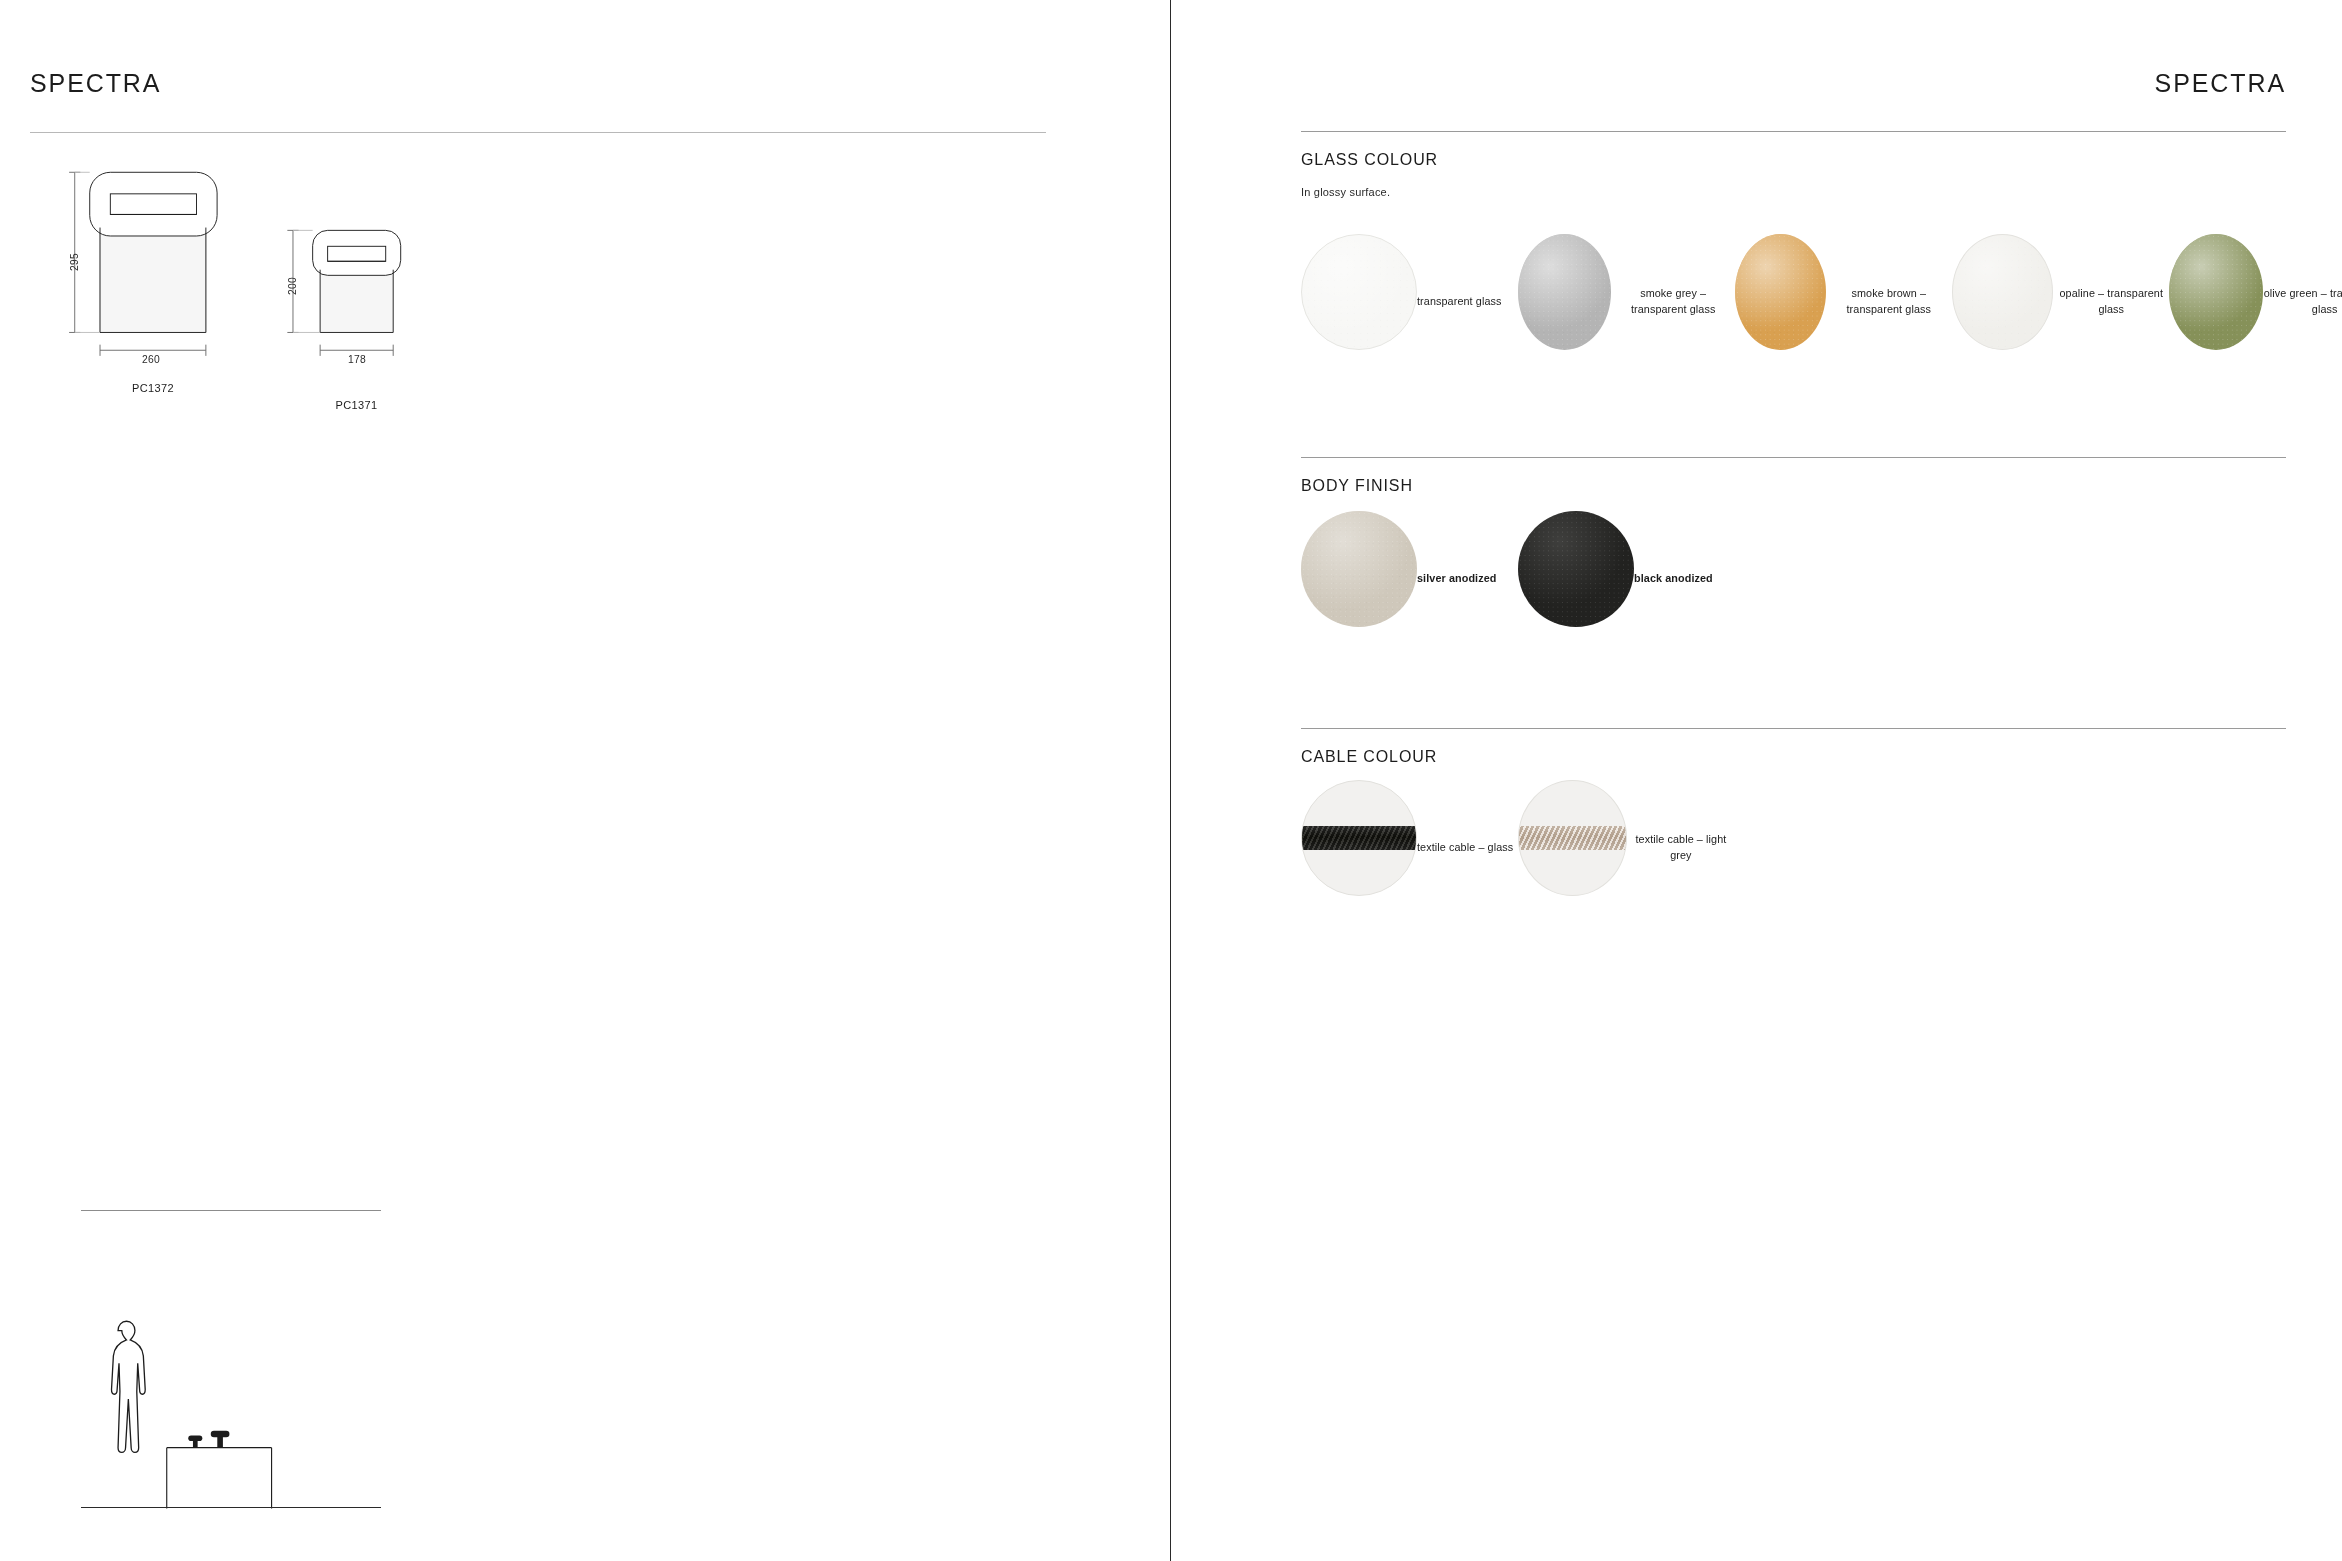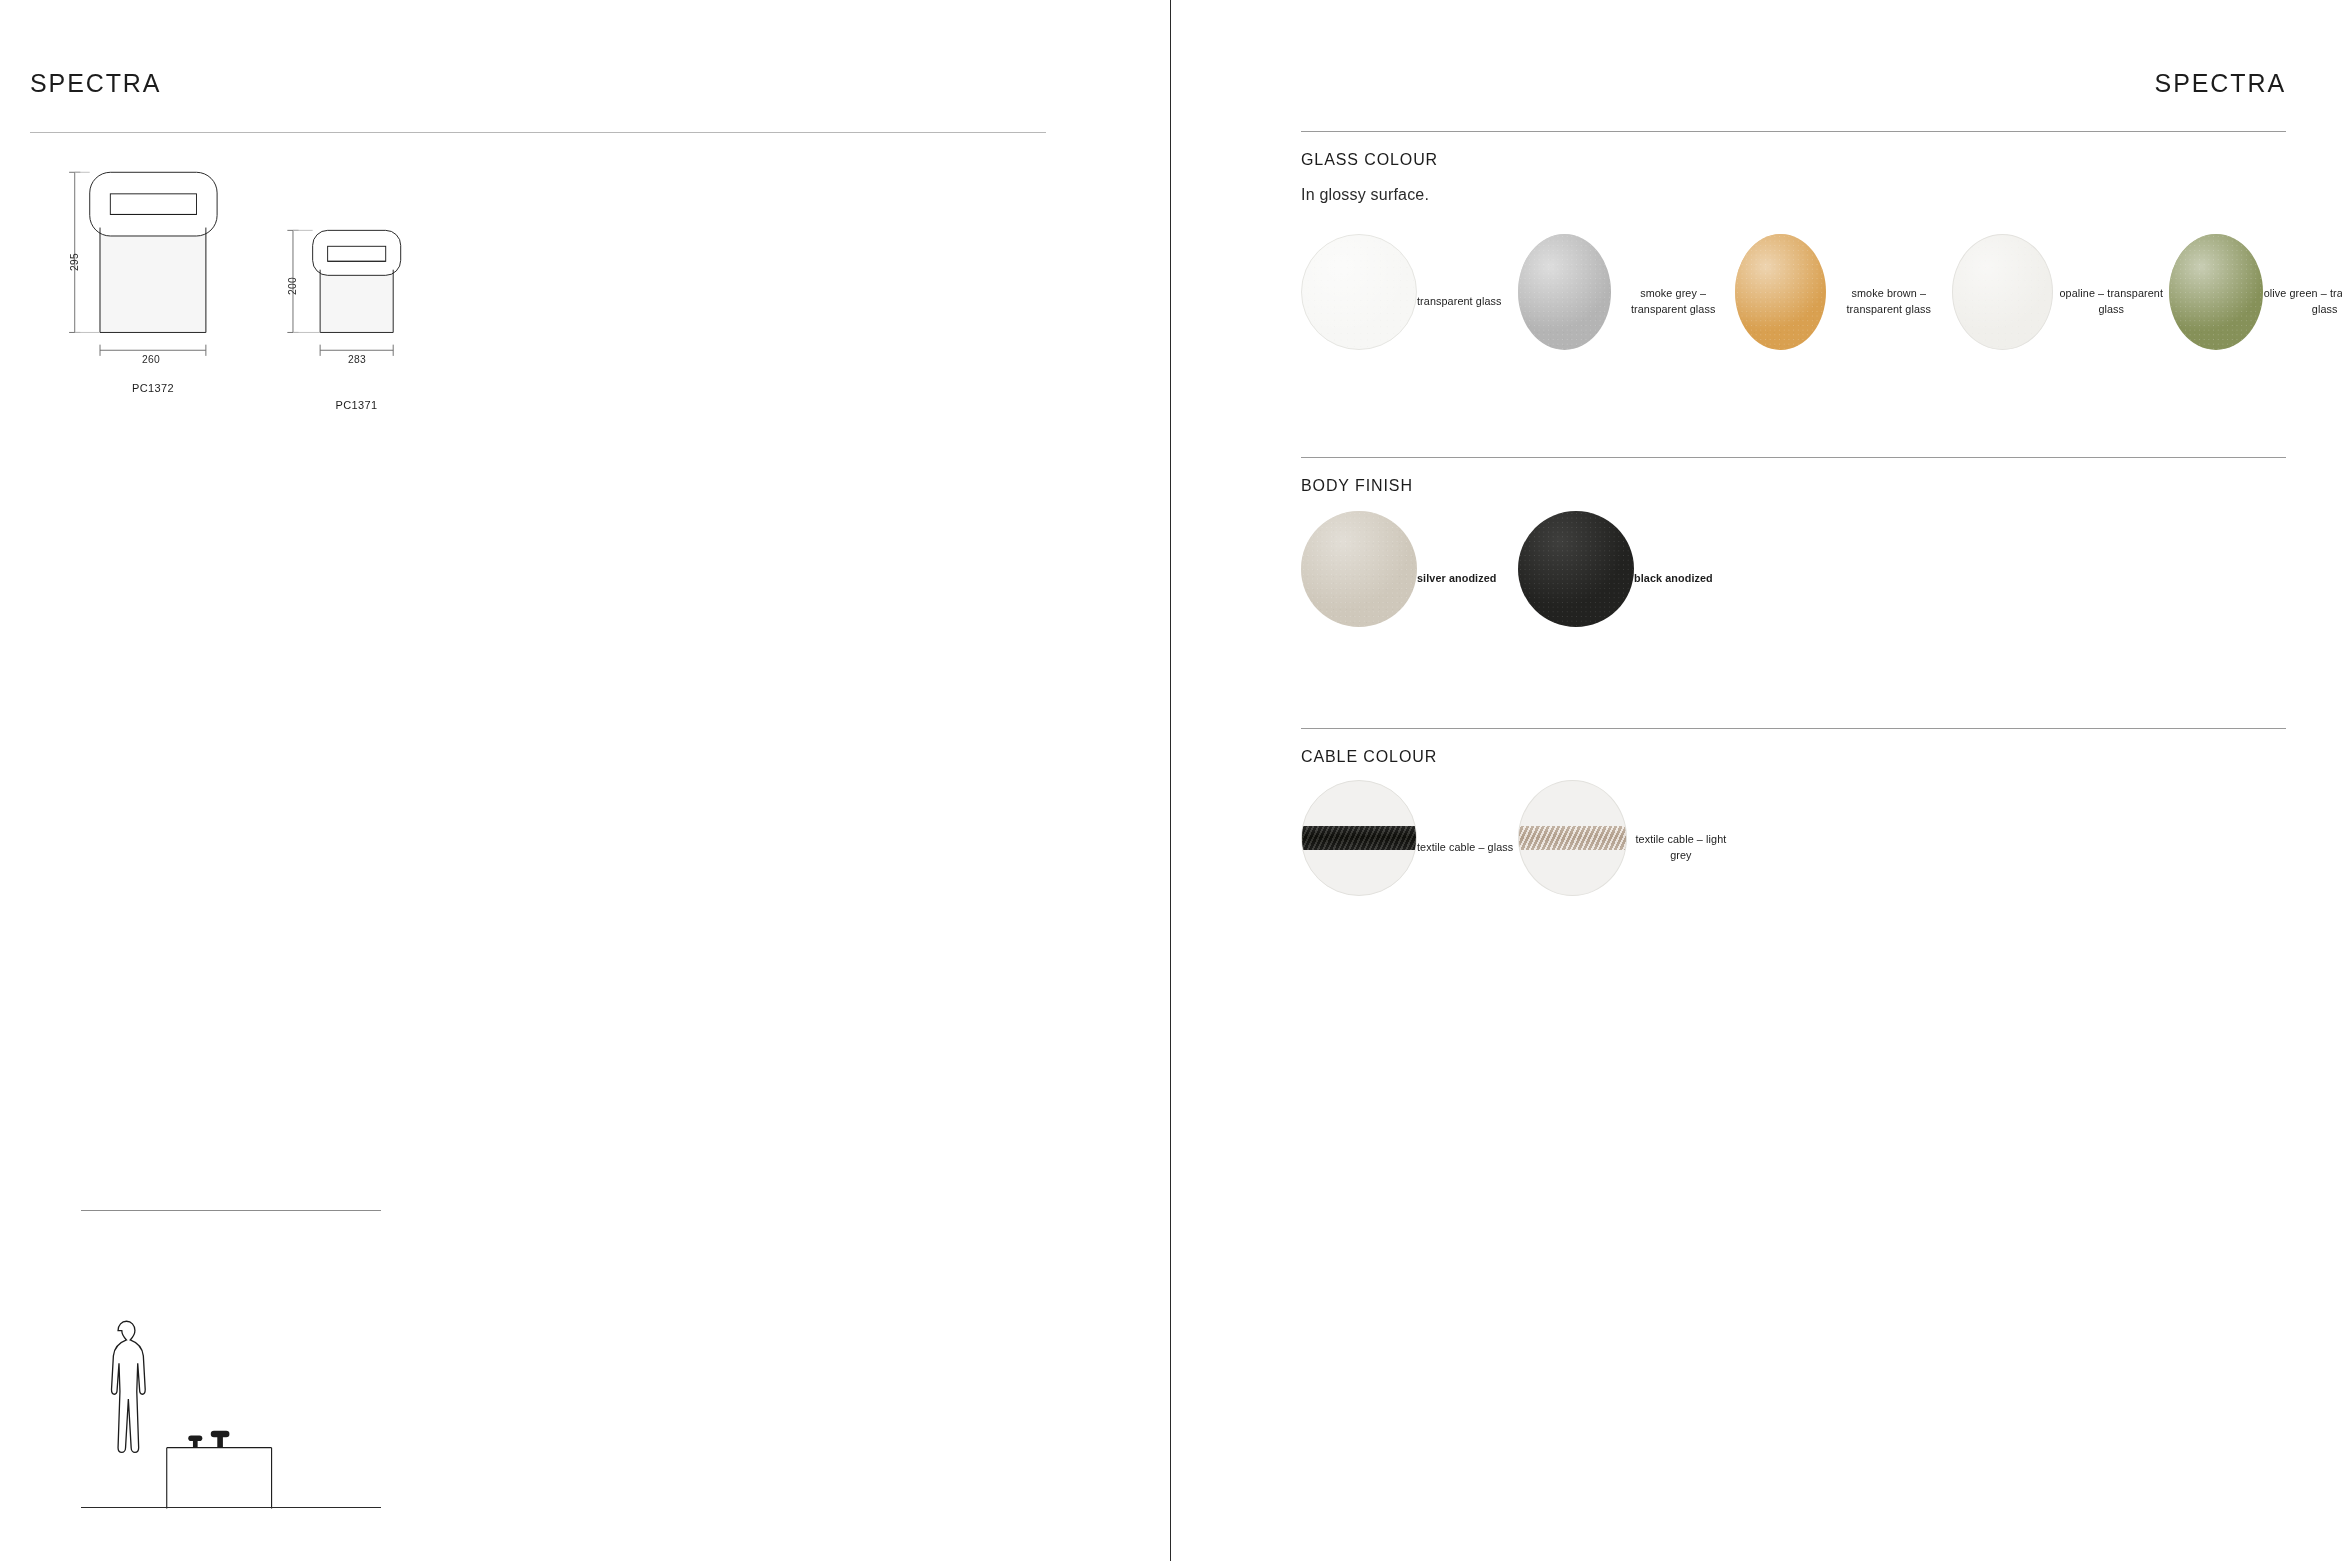--- a/index.html
+++ b/index.html
@@ -148,21 +148,21 @@
   }
   .section-title {
     margin-top: 19px;
     font-size: 16px;
     letter-spacing: 0.9px;
     color: #1c1c1c;
     font-weight: 400;
   }
   .section-sub {
     margin-top: 17px;
-    font-size: 16px;
+    font-size: 11px;
     color: #2a2a2a;
     letter-spacing: 0.2px;
   }
 
   .swatch-row {
     position: absolute;
     display: flex;
     left: 131px;
     gap: 0;
   }
@@ -292,21 +292,21 @@
           <line x1="282" y1="198" x2="282" y2="210" stroke="#6a6a6a"></line>
           <line x1="360" y1="198" x2="360" y2="210" stroke="#6a6a6a"></line>
         </g>
       </svg>
 
       <div class="vdim-label" style="left: 13px; top: 112px;">295</div>
       <div class="dim-label" style="left: 86px; top: 195px;">260</div>
       <div class="model-code" style="left: 44px; top: 223px; width: 106px;">PC1372</div>
 
       <div class="vdim-label" style="left: 231px; top: 136px;">200</div>
-      <div class="dim-label" style="left: 292px; top: 195px;">283</div>
+      <div class="dim-label" style="left: 292px; top: 195px;">178</div>
       <div class="model-code" style="left: 264px; top: 240px; width: 73px;">PC1371</div>
     </div>
 
     <div class="scale-rule"></div>
     <div class="scale-area">
       <svg width="337" height="225" viewBox="0 0 360 240">
 
         <g fill="none" stroke="#1c1c1c" stroke-width="1.4">
           <path d="M46 40
                    c0-6 4-10 9-10 s9 4 9 10 c0 5-3 8-5 10

